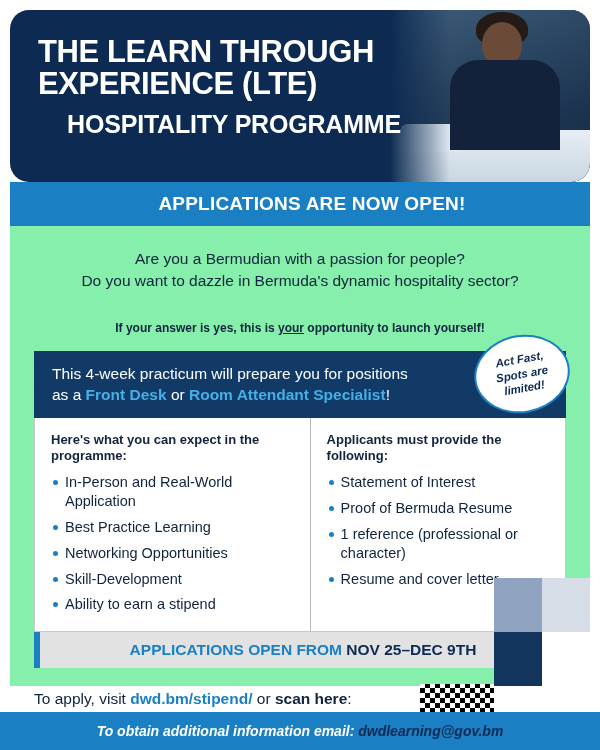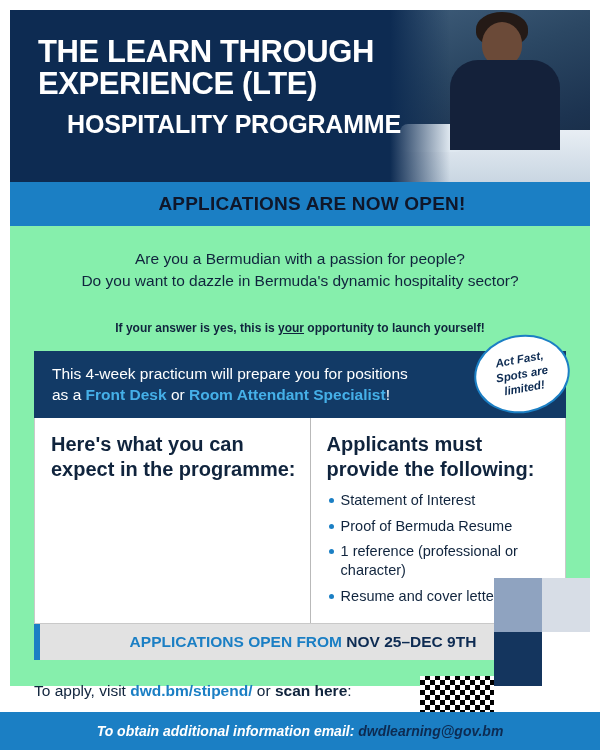--- a/index.html
+++ b/index.html
@@ -18,20 +18,21 @@
     background: #ffffff;
     padding: 10px 10px 0 10px;
   }
 
   
   .hero {
     position: relative;
     height: 172px;
     background: #0d2b52;
     overflow: hidden;
+    border-radius: 19px;
   }
   .hero-photo {
     position: absolute;
     right: 0; top: 0;
     width: 200px; height: 172px;
     background: linear-gradient(160deg,#3f5d7a 0%,#2b4763 35%,#1c3350 70%,#16283f 100%);
   }
   .hero-photo:before {
     content: "";
     position: absolute;
@@ -106,21 +107,21 @@
 
   
   .banner {
     height: 44px;
     background: #1b7fc4;
     display: flex;
     align-items: center;
     justify-content: center;
   }
   .banner-text {
-    color: #0f172a;
+    color: #ffffff;
     font-size: 19px;
     font-weight: bold;
     letter-spacing: 0.2px;
     margin-left: 24px;
   }
 
   
   .body-area {
     background: #86efac;
     padding: 22px 24px 10px 24px;
@@ -188,21 +189,21 @@
     border-top: none;
     min-height: 178px;
   }
   .col {
     padding: 14px 14px 10px 16px;
     color: #10243d;
   }
   .col-left { width: 52%; border-right: 1px solid #b9b9b9; }
   .col-right { width: 48%; }
   .col-head {
-    font-size: 20px;
+    font-size: 13px;
     font-weight: bold;
     line-height: 1.25;
     margin-bottom: 9px;
   }
   ul.col-list { list-style: none; }
   ul.col-list li {
     position: relative;
     padding-left: 14px;
     font-size: 14.5px;
     line-height: 1.3;
@@ -329,20 +330,27 @@
       <div class="badge">
         <span>Act Fast,</span>
         <span>Spots are</span>
         <span>limited!</span>
       </div>
     </div>
 
     <div class="cols">
       <div class="col col-left">
         <div class="col-head">Here's what you can expect in the programme:</div>
+        <ul class="col-list">
+          <li>In-Person and Real-World Application</li>
+          <li>Best Practice Learning</li>
+          <li>Networking Opportunities</li>
+          <li>Skill-Development</li>
+          <li>Ability to earn a stipend</li>
+        </ul>
       </div>
       <div class="col col-right">
         <div class="col-head">Applicants must provide the following:</div>
         <ul class="col-list">
           <li>Statement of Interest</li>
           <li>Proof of Bermuda Resume</li>
           <li>1 reference (professional or character)</li>
           <li>Resume and cover letter</li>
         </ul>
       </div>

